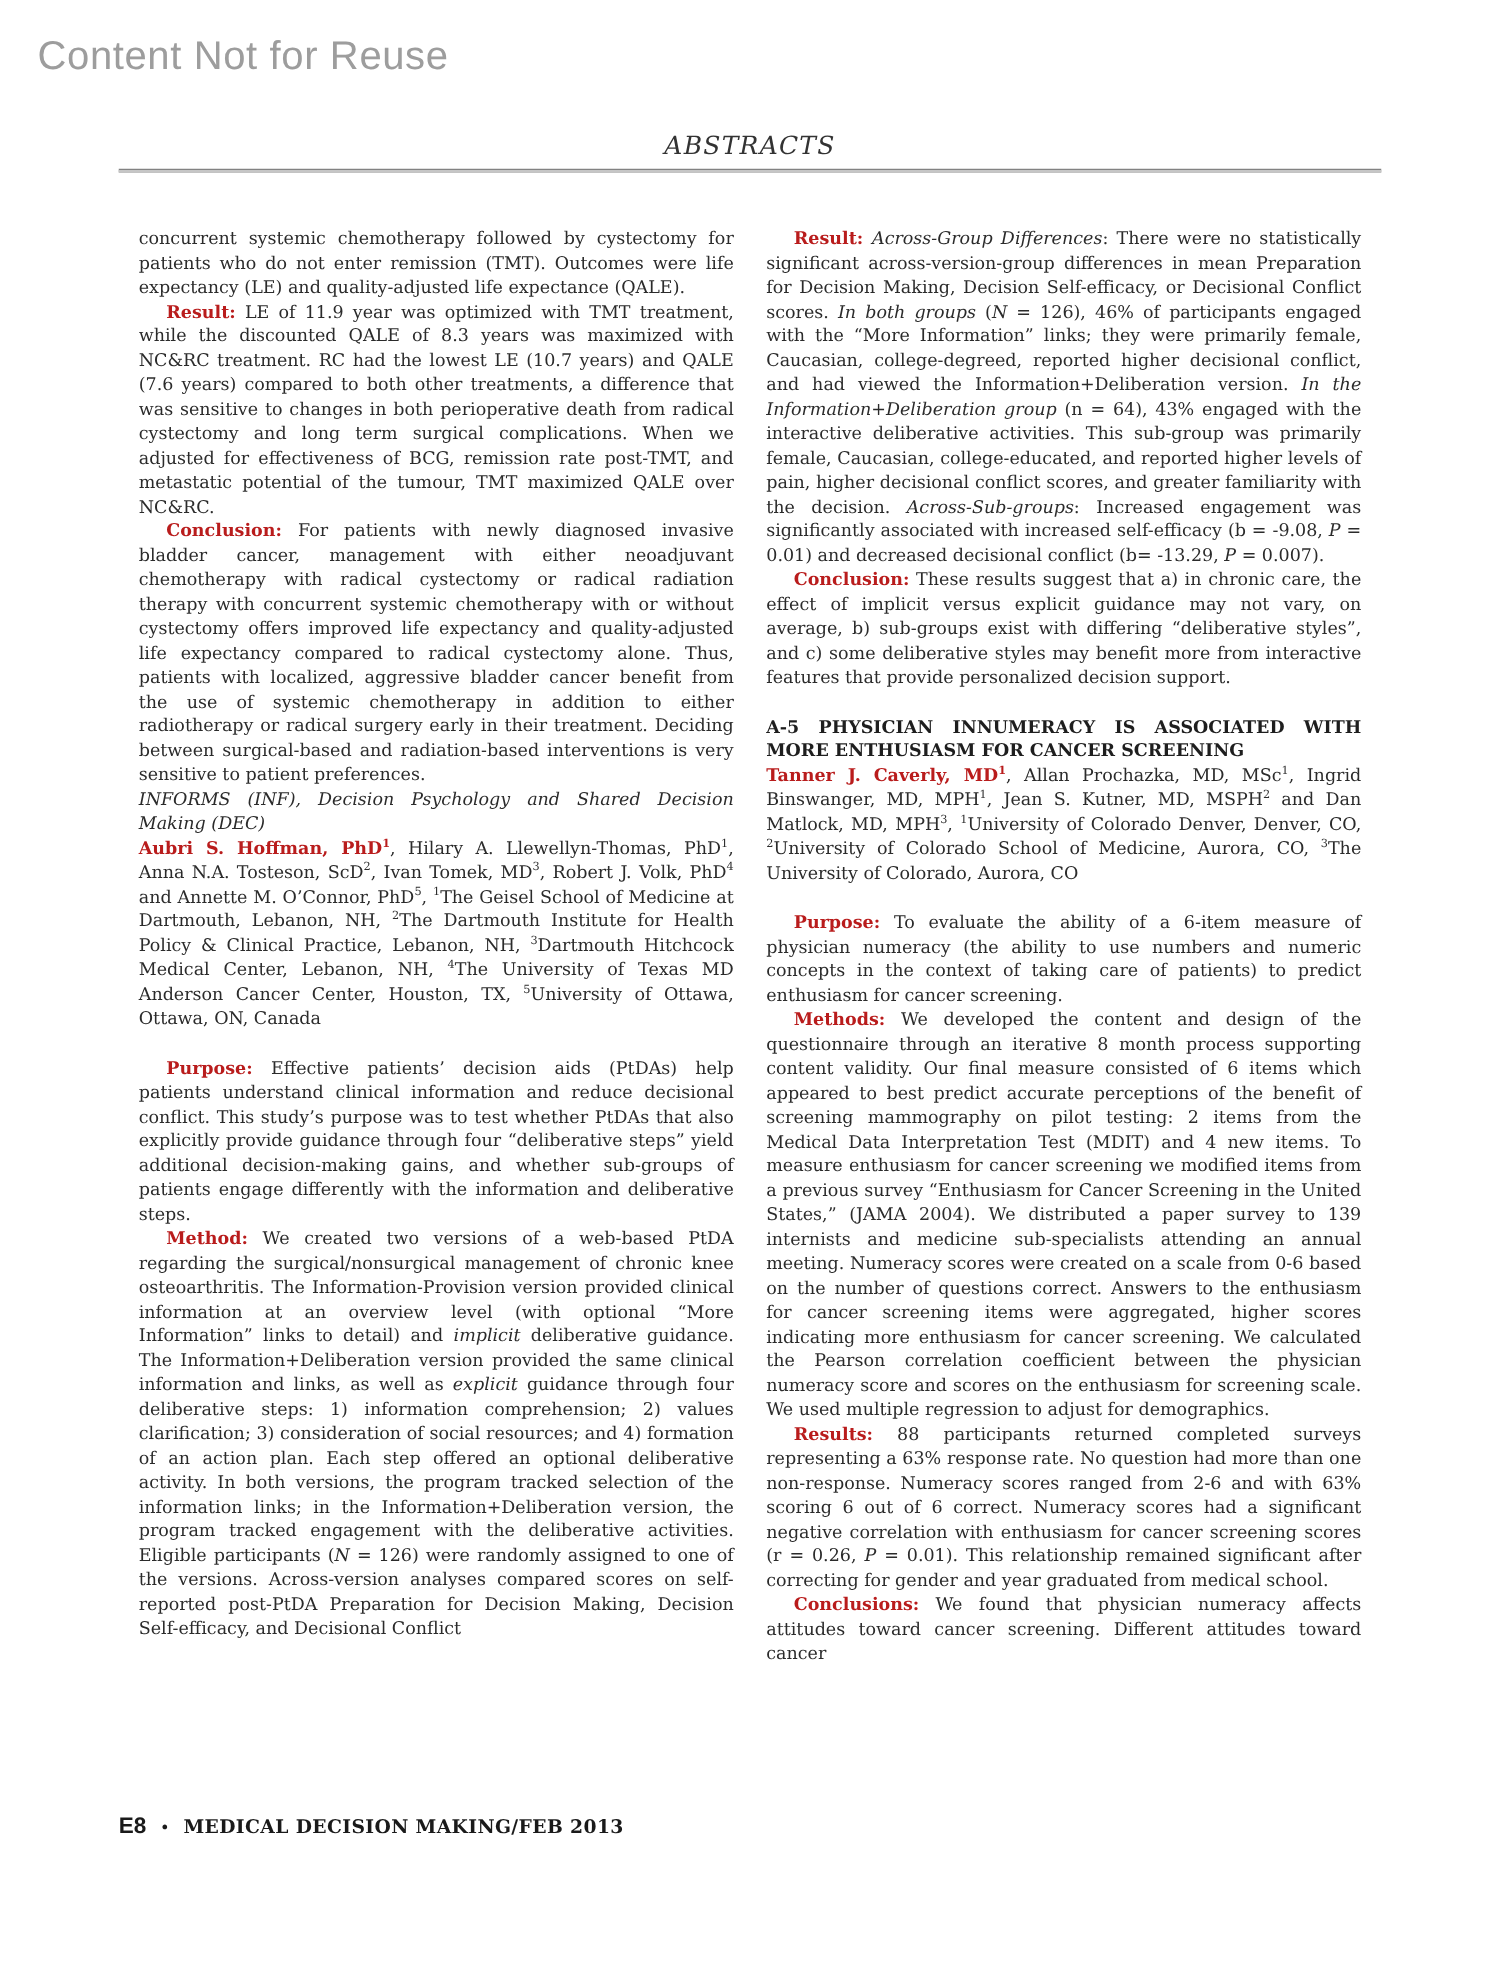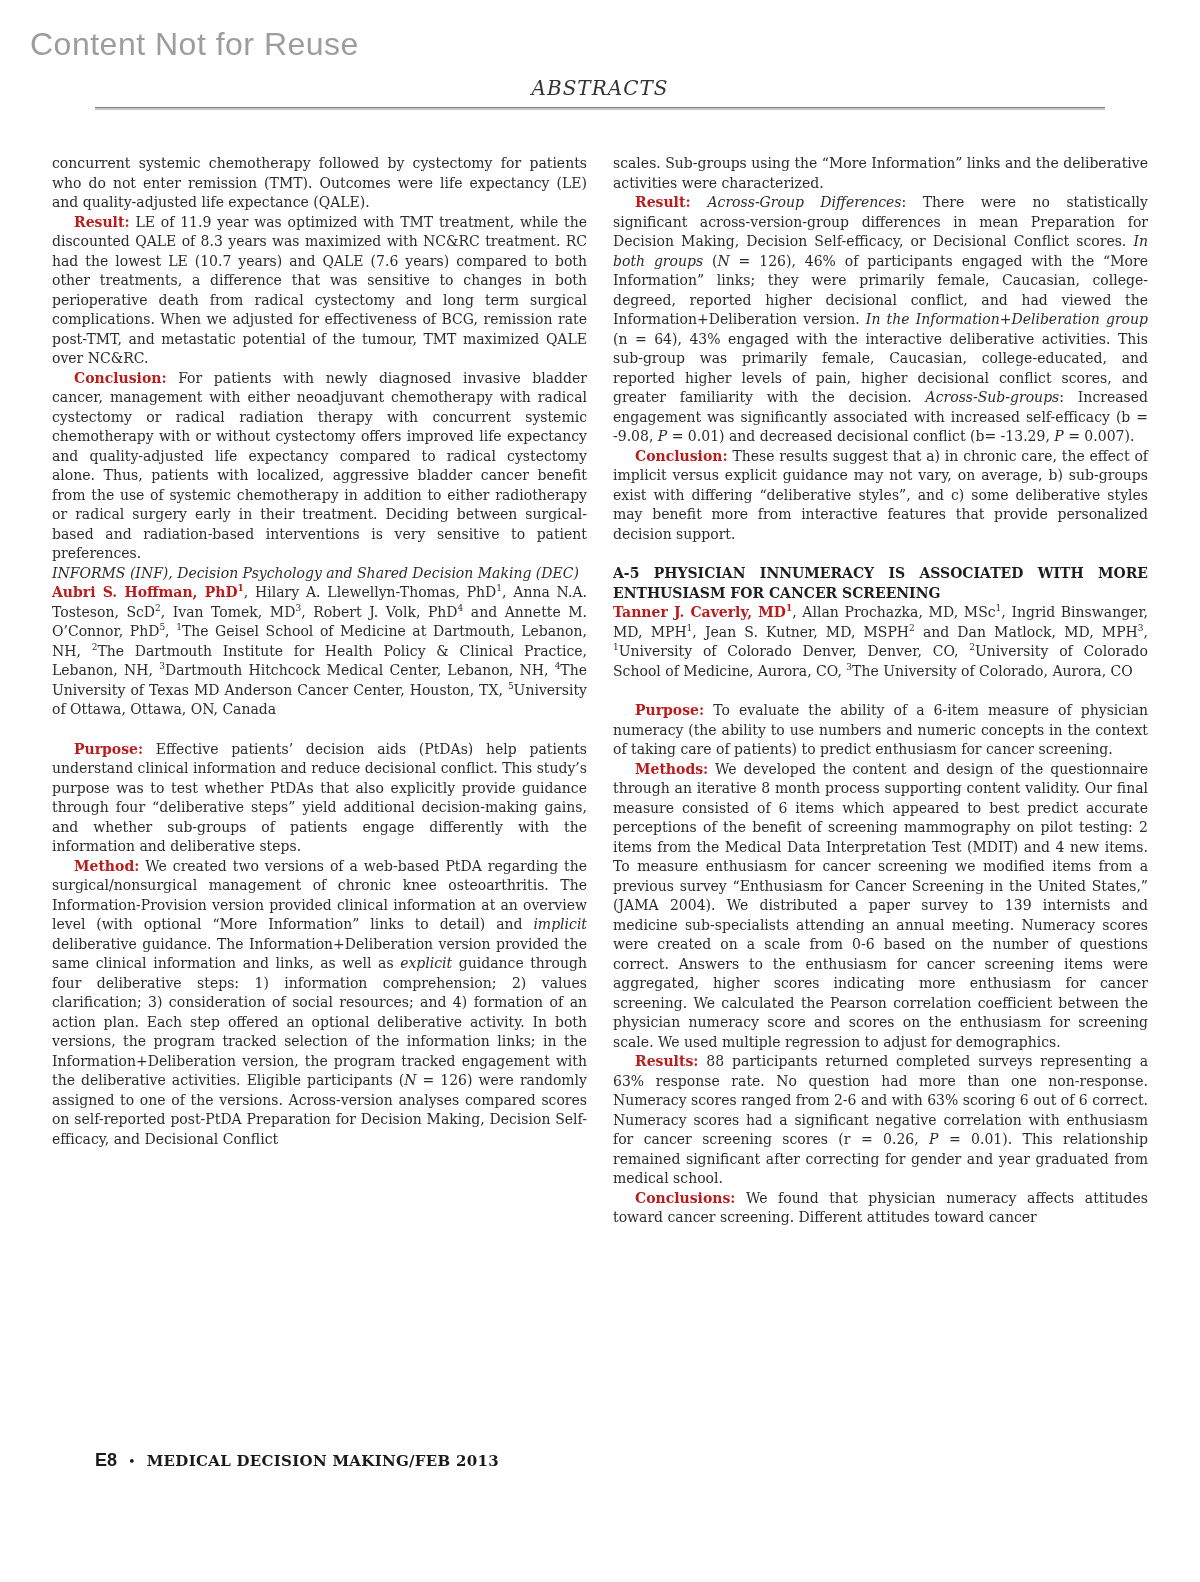--- a/index.html
+++ b/index.html
@@ -18,38 +18,38 @@
     position:absolute;
     left:30px;
     top:26px;
     font-family:"Liberation Sans", sans-serif;
     font-size:32px;
     font-weight:400;
     color:#9d9d9d;
     letter-spacing:0.5px;
     white-space:nowrap;
   }
-  .header { padding-top:76px; text-align:center; }
+  .header { padding-top:104px; text-align:center; }
   .title {
     display:inline-block;
     font-style:italic;
     font-size:20px;
     letter-spacing:1px;
     color:#333333;
   }
   .rule {
     margin:7px 95px 0 95px;
     height:3px;
     background:#828282;
     border-bottom:2px solid #c6c6c6;
   }
   .columns {
     display:flex;
     gap:26px;
-    padding:0 52px;
+    padding:0 111px;
     margin-top:44px;
   }
   .col { flex:1; min-width:0; }
   .block {
     font-size:14px;
     line-height:19.5px;
     text-align:justify;
     text-justify:inter-word;
   }
   .indent { text-indent:22px; }
@@ -103,21 +103,20 @@
     <div class="col">
         <p class="block para"><span>concurrent systemic chemotherapy followed by cystectomy for patients who do not enter remission (TMT). Outcomes were life expectancy (LE) and quality-adjusted life expectance (QALE).</span></p>
         <p class="block para indent"><span class="b">Result:</span><span> LE of 11.9 year was optimized with TMT treatment, while the discounted QALE of 8.3 years was maximized with NC&amp;RC treatment. RC had the lowest LE (10.7 years) and QALE (7.6 years) compared to both other treatments, a difference that was sensitive to changes in both perioperative death from radical cystectomy and long term surgical complications. When we adjusted for effectiveness of BCG, remission rate post-TMT, and metastatic potential of the tumour, TMT maximized QALE over NC&amp;RC.</span></p>
         <p class="block para indent"><span class="b">Conclusion:</span><span> For patients with newly diagnosed invasive bladder cancer, management with either neoadjuvant chemotherapy with radical cystectomy or radical radiation therapy with concurrent systemic chemotherapy with or without cystectomy offers improved life expectancy and quality-adjusted life expectancy compared to radical cystectomy alone. Thus, patients with localized, aggressive bladder cancer benefit from the use of systemic chemotherapy in addition to either radiotherapy or radical surgery early in their treatment. Deciding between surgical-based and radiation-based interventions is very sensitive to patient preferences.</span></p>
         <p class="block meta"><span class="i">INFORMS (INF), Decision Psychology and Shared Decision Making (DEC)</span></p>
         <p class="block authors"><span class="b">Aubri S. Hoffman, PhD</span><sup class="b">1</sup><span>, Hilary A. Llewellyn-Thomas, PhD</span><sup>1</sup><span>, Anna N.A. Tosteson, ScD</span><sup>2</sup><span>, Ivan Tomek, MD</span><sup>3</sup><span>, Robert J. Volk, PhD</span><sup>4</sup><span> and Annette M. O’Connor, PhD</span><sup>5</sup><span>, </span><sup>1</sup><span>The Geisel School of Medicine at Dartmouth, Lebanon, NH, </span><sup>2</sup><span>The Dartmouth Institute for Health Policy &amp; Clinical Practice, Lebanon, NH, </span><sup>3</sup><span>Dartmouth Hitchcock Medical Center, Lebanon, NH, </span><sup>4</sup><span>The University of Texas MD Anderson Cancer Center, Houston, TX, </span><sup>5</sup><span>University of Ottawa, Ottawa, ON, Canada</span></p>
         <p class="block para indent sp"><span class="b">Purpose:</span><span> Effective patients’ decision aids (PtDAs) help patients understand clinical information and reduce decisional conflict. This study’s purpose was to test whether PtDAs that also explicitly provide guidance through four “deliberative steps” yield additional decision-making gains, and whether sub-groups of patients engage differently with the information and deliberative steps.</span></p>
         <p class="block para indent"><span class="b">Method:</span><span> We created two versions of a web-based PtDA regarding the surgical/nonsurgical management of chronic knee osteoarthritis. The Information-Provision version provided clinical information at an overview level (with optional “More Information” links to detail) and </span><span class="i">implicit</span><span> deliberative guidance. The Information+Deliberation version provided the same clinical information and links, as well as </span><span class="i">explicit</span><span> guidance through four deliberative steps: 1) information comprehension; 2) values clarification; 3) consideration of social resources; and 4) formation of an action plan. Each step offered an optional deliberative activity. In both versions, the program tracked selection of the information links; in the Information+Deliberation version, the program tracked engagement with the deliberative activities. Eligible participants (</span><span class="i">N</span><span> = 126) were randomly assigned to one of the versions. Across-version analyses compared scores on self-reported post-PtDA Preparation for Decision Making, Decision Self-efficacy, and Decisional Conflict</span></p>
       </div>
     <div class="col">
-        <p class="block para"><span>scales. Sub-groups using the “More Information” links and the deliberative activities were characterized.</span></p>
         <p class="block para indent"><span class="b">Result: </span><span class="i">Across-Group Differences</span><span>: There were no statistically significant across-version-group differences in mean Preparation for Decision Making, Decision Self-efficacy, or Decisional Conflict scores. </span><span class="i">In both groups</span><span> (</span><span class="i">N</span><span> = 126), 46% of participants engaged with the “More Information” links; they were primarily female, Caucasian, college-degreed, reported higher decisional conflict, and had viewed the Information+Deliberation version. </span><span class="i">In the Information+Deliberation group</span><span> (n = 64), 43% engaged with the interactive deliberative activities. This sub-group was primarily female, Caucasian, college-educated, and reported higher levels of pain, higher decisional conflict scores, and greater familiarity with the decision. </span><span class="i">Across-Sub-groups</span><span>: Increased engagement was significantly associated with increased self-efficacy (b = -9.08, </span><span class="i">P</span><span> = 0.01) and decreased decisional conflict (b= -13.29, </span><span class="i">P</span><span> = 0.007).</span></p>
         <p class="block para indent"><span class="b">Conclusion:</span><span> These results suggest that a) in chronic care, the effect of implicit versus explicit guidance may not vary, on average, b) sub-groups exist with differing “deliberative styles”, and c) some deliberative styles may benefit more from interactive features that provide personalized decision support.</span></p>
         <p class="block heading"><span class="b">A-5 PHYSICIAN INNUMERACY IS ASSOCIATED WITH MORE ENTHUSIASM FOR CANCER SCREENING</span></p>
         <p class="block authors"><span class="b">Tanner J. Caverly, MD</span><sup class="b">1</sup><span>, Allan Prochazka, MD, MSc</span><sup>1</sup><span>, Ingrid Binswanger, MD, MPH</span><sup>1</sup><span>, Jean S. Kutner, MD, MSPH</span><sup>2</sup><span> and Dan Matlock, MD, MPH</span><sup>3</sup><span>, </span><sup>1</sup><span>University of Colorado Denver, Denver, CO, </span><sup>2</sup><span>University of Colorado School of Medicine, Aurora, CO, </span><sup>3</sup><span>The University of Colorado, Aurora, CO</span></p>
         <p class="block para indent sp"><span class="b">Purpose:</span><span> To evaluate the ability of a 6-item measure of physician numeracy (the ability to use numbers and numeric concepts in the context of taking care of patients) to predict enthusiasm for cancer screening.</span></p>
         <p class="block para indent"><span class="b">Methods:</span><span> We developed the content and design of the questionnaire through an iterative 8 month process supporting content validity. Our final measure consisted of 6 items which appeared to best predict accurate perceptions of the benefit of screening mammography on pilot testing: 2 items from the Medical Data Interpretation Test (MDIT) and 4 new items. To measure enthusiasm for cancer screening we modified items from a previous survey “Enthusiasm for Cancer Screening in the United States,” (JAMA 2004). We distributed a paper survey to 139 internists and medicine sub-specialists attending an annual meeting. Numeracy scores were created on a scale from 0-6 based on the number of questions correct. Answers to the enthusiasm for cancer screening items were aggregated, higher scores indicating more enthusiasm for cancer screening. We calculated the Pearson correlation coefficient between the physician numeracy score and scores on the enthusiasm for screening scale. We used multiple regression to adjust for demographics.</span></p>
         <p class="block para indent"><span class="b">Results:</span><span> 88 participants returned completed surveys representing a 63% response rate. No question had more than one non-response. Numeracy scores ranged from 2-6 and with 63% scoring 6 out of 6 correct. Numeracy scores had a significant negative correlation with enthusiasm for cancer screening scores (r = 0.26, </span><span class="i">P</span><span> = 0.01). This relationship remained significant after correcting for gender and year graduated from medical school.</span></p>
         <p class="block para indent"><span class="b">Conclusions:</span><span> We found that physician numeracy affects attitudes toward cancer screening. Different attitudes toward cancer</span></p>
       </div>
   </div>

